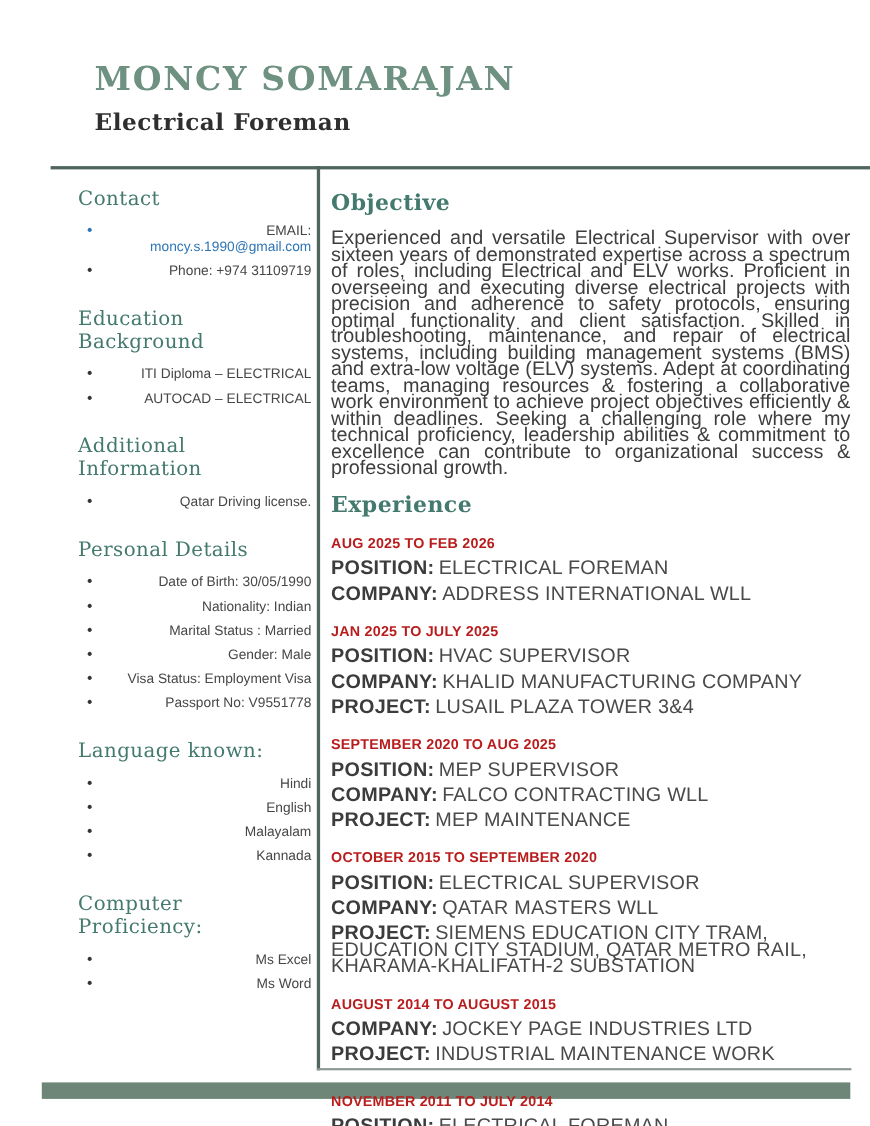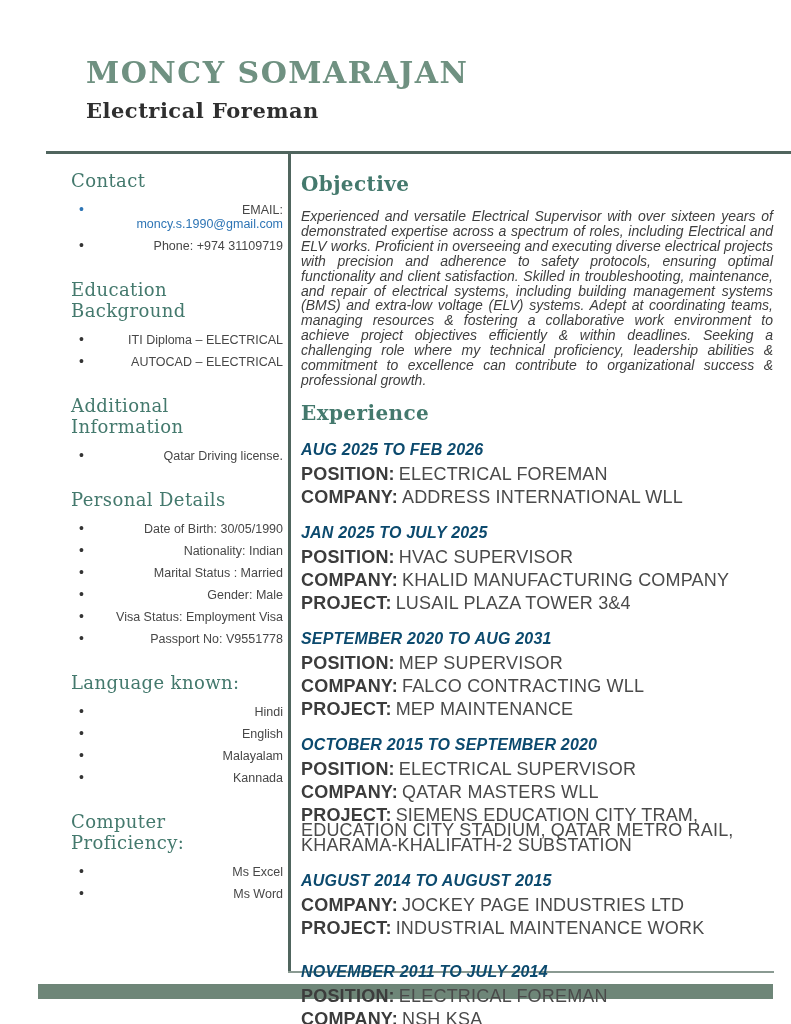--- a/index.html
+++ b/index.html
@@ -42,27 +42,26 @@
   .li::before { content:"•"; position:absolute; left:8px; top:-1px; font-size:14px; color:#343434; }
   .li.blue-bullet::before { color:#2e75b5; }
   .email-link { color:#2e75b5; text-decoration:none; cursor:pointer; }
 
   
   .rhead {
     font-family:"DejaVu Serif", serif; font-weight:bold; font-size:20px;
     color:#44796d; margin:0 0 13px 0; letter-spacing:0.4px;
   }
   .objective-text {
-    font-size:14px; line-height:14.9px; text-align:justify; color:#3e3e3e;
+    font-size:18px; line-height:14.9px; text-align:justify; color:#3e3e3e;
     margin:0 0 13px 0;
-    font-style:italic;
   }
   .experience-head { margin-top:2px; margin-bottom:16px; }
   .entry { margin-bottom:19px; }
-  .entry-dates { font-weight:bold; color:#0c4a6e; font-size:16px; margin-bottom:8px; letter-spacing:0.2px;font-style:italic; }
+  .entry-dates { font-weight:bold; color:#b91c1c; font-size:13px; margin-bottom:8px; letter-spacing:0.2px; }
   .eline { font-size:18px; color:#4a4a4a; margin-bottom:8px; line-height:15px; letter-spacing:0.2px; }
   .elabel { font-weight:bold; color:#3c3c3c; margin-right:4px; }
   .entry-last { margin-top:27px; }
 </style>
 </head>
 <body>
 
 <div class="page">
 
   <div class="header">
@@ -136,21 +135,21 @@
     </div>
 
     <div class="entry">
       <div class="entry-dates">JAN 2025 TO JULY 2025</div>
       <div class="eline"><span class="elabel">POSITION:</span><span>HVAC SUPERVISOR</span></div>
       <div class="eline"><span class="elabel">COMPANY:</span><span>KHALID MANUFACTURING COMPANY</span></div>
       <div class="eline"><span class="elabel">PROJECT:</span><span>LUSAIL PLAZA TOWER 3&amp;4</span></div>
     </div>
 
     <div class="entry">
-      <div class="entry-dates">SEPTEMBER 2020 TO AUG 2031</div>
+      <div class="entry-dates">SEPTEMBER 2020 TO AUG 2025</div>
       <div class="eline"><span class="elabel">POSITION:</span><span>MEP SUPERVISOR</span></div>
       <div class="eline"><span class="elabel">COMPANY:</span><span>FALCO CONTRACTING WLL</span></div>
       <div class="eline"><span class="elabel">PROJECT:</span><span>MEP MAINTENANCE</span></div>
     </div>
 
     <div class="entry">
       <div class="entry-dates">OCTOBER 2015 TO SEPTEMBER 2020</div>
       <div class="eline"><span class="elabel">POSITION:</span><span>ELECTRICAL SUPERVISOR</span></div>
       <div class="eline"><span class="elabel">COMPANY:</span><span>QATAR MASTERS WLL</span></div>
       <div class="eline"><span class="elabel">PROJECT:</span><span>SIEMENS EDUCATION CITY TRAM,  EDUCATION CITY STADIUM, QATAR METRO RAIL, KHARAMA-KHALIFATH-2 SUBSTATION</span></div>

